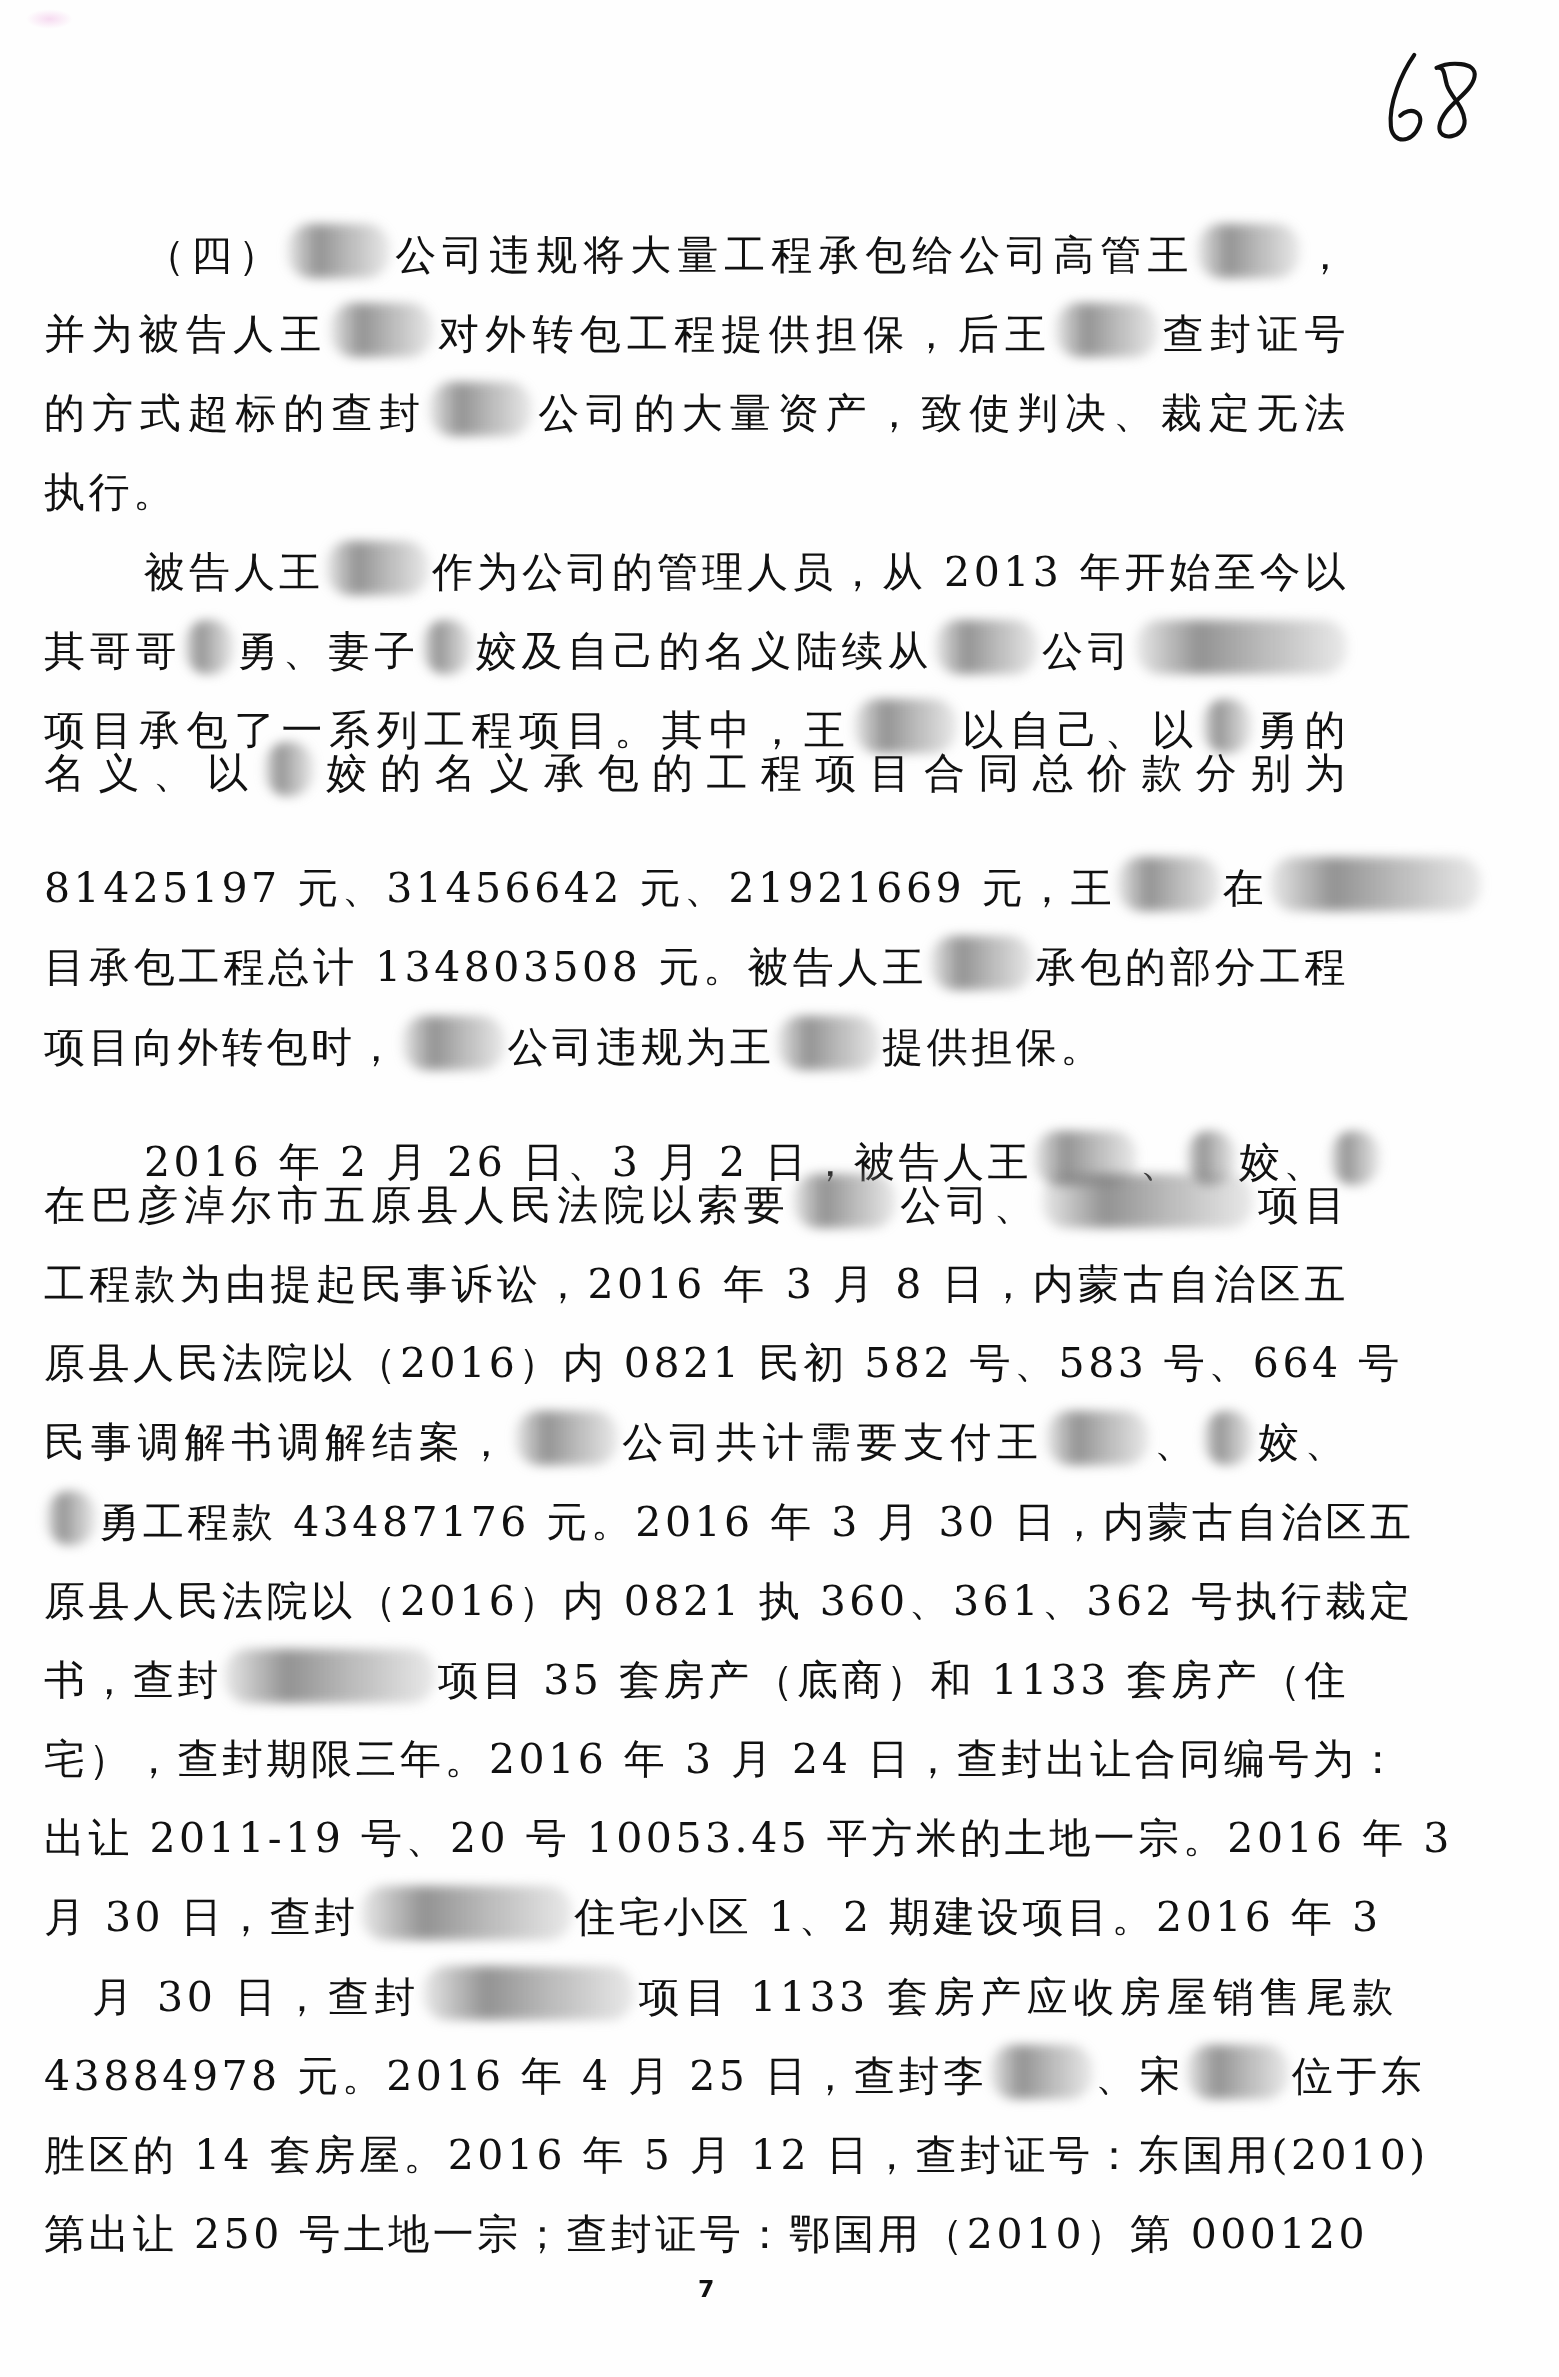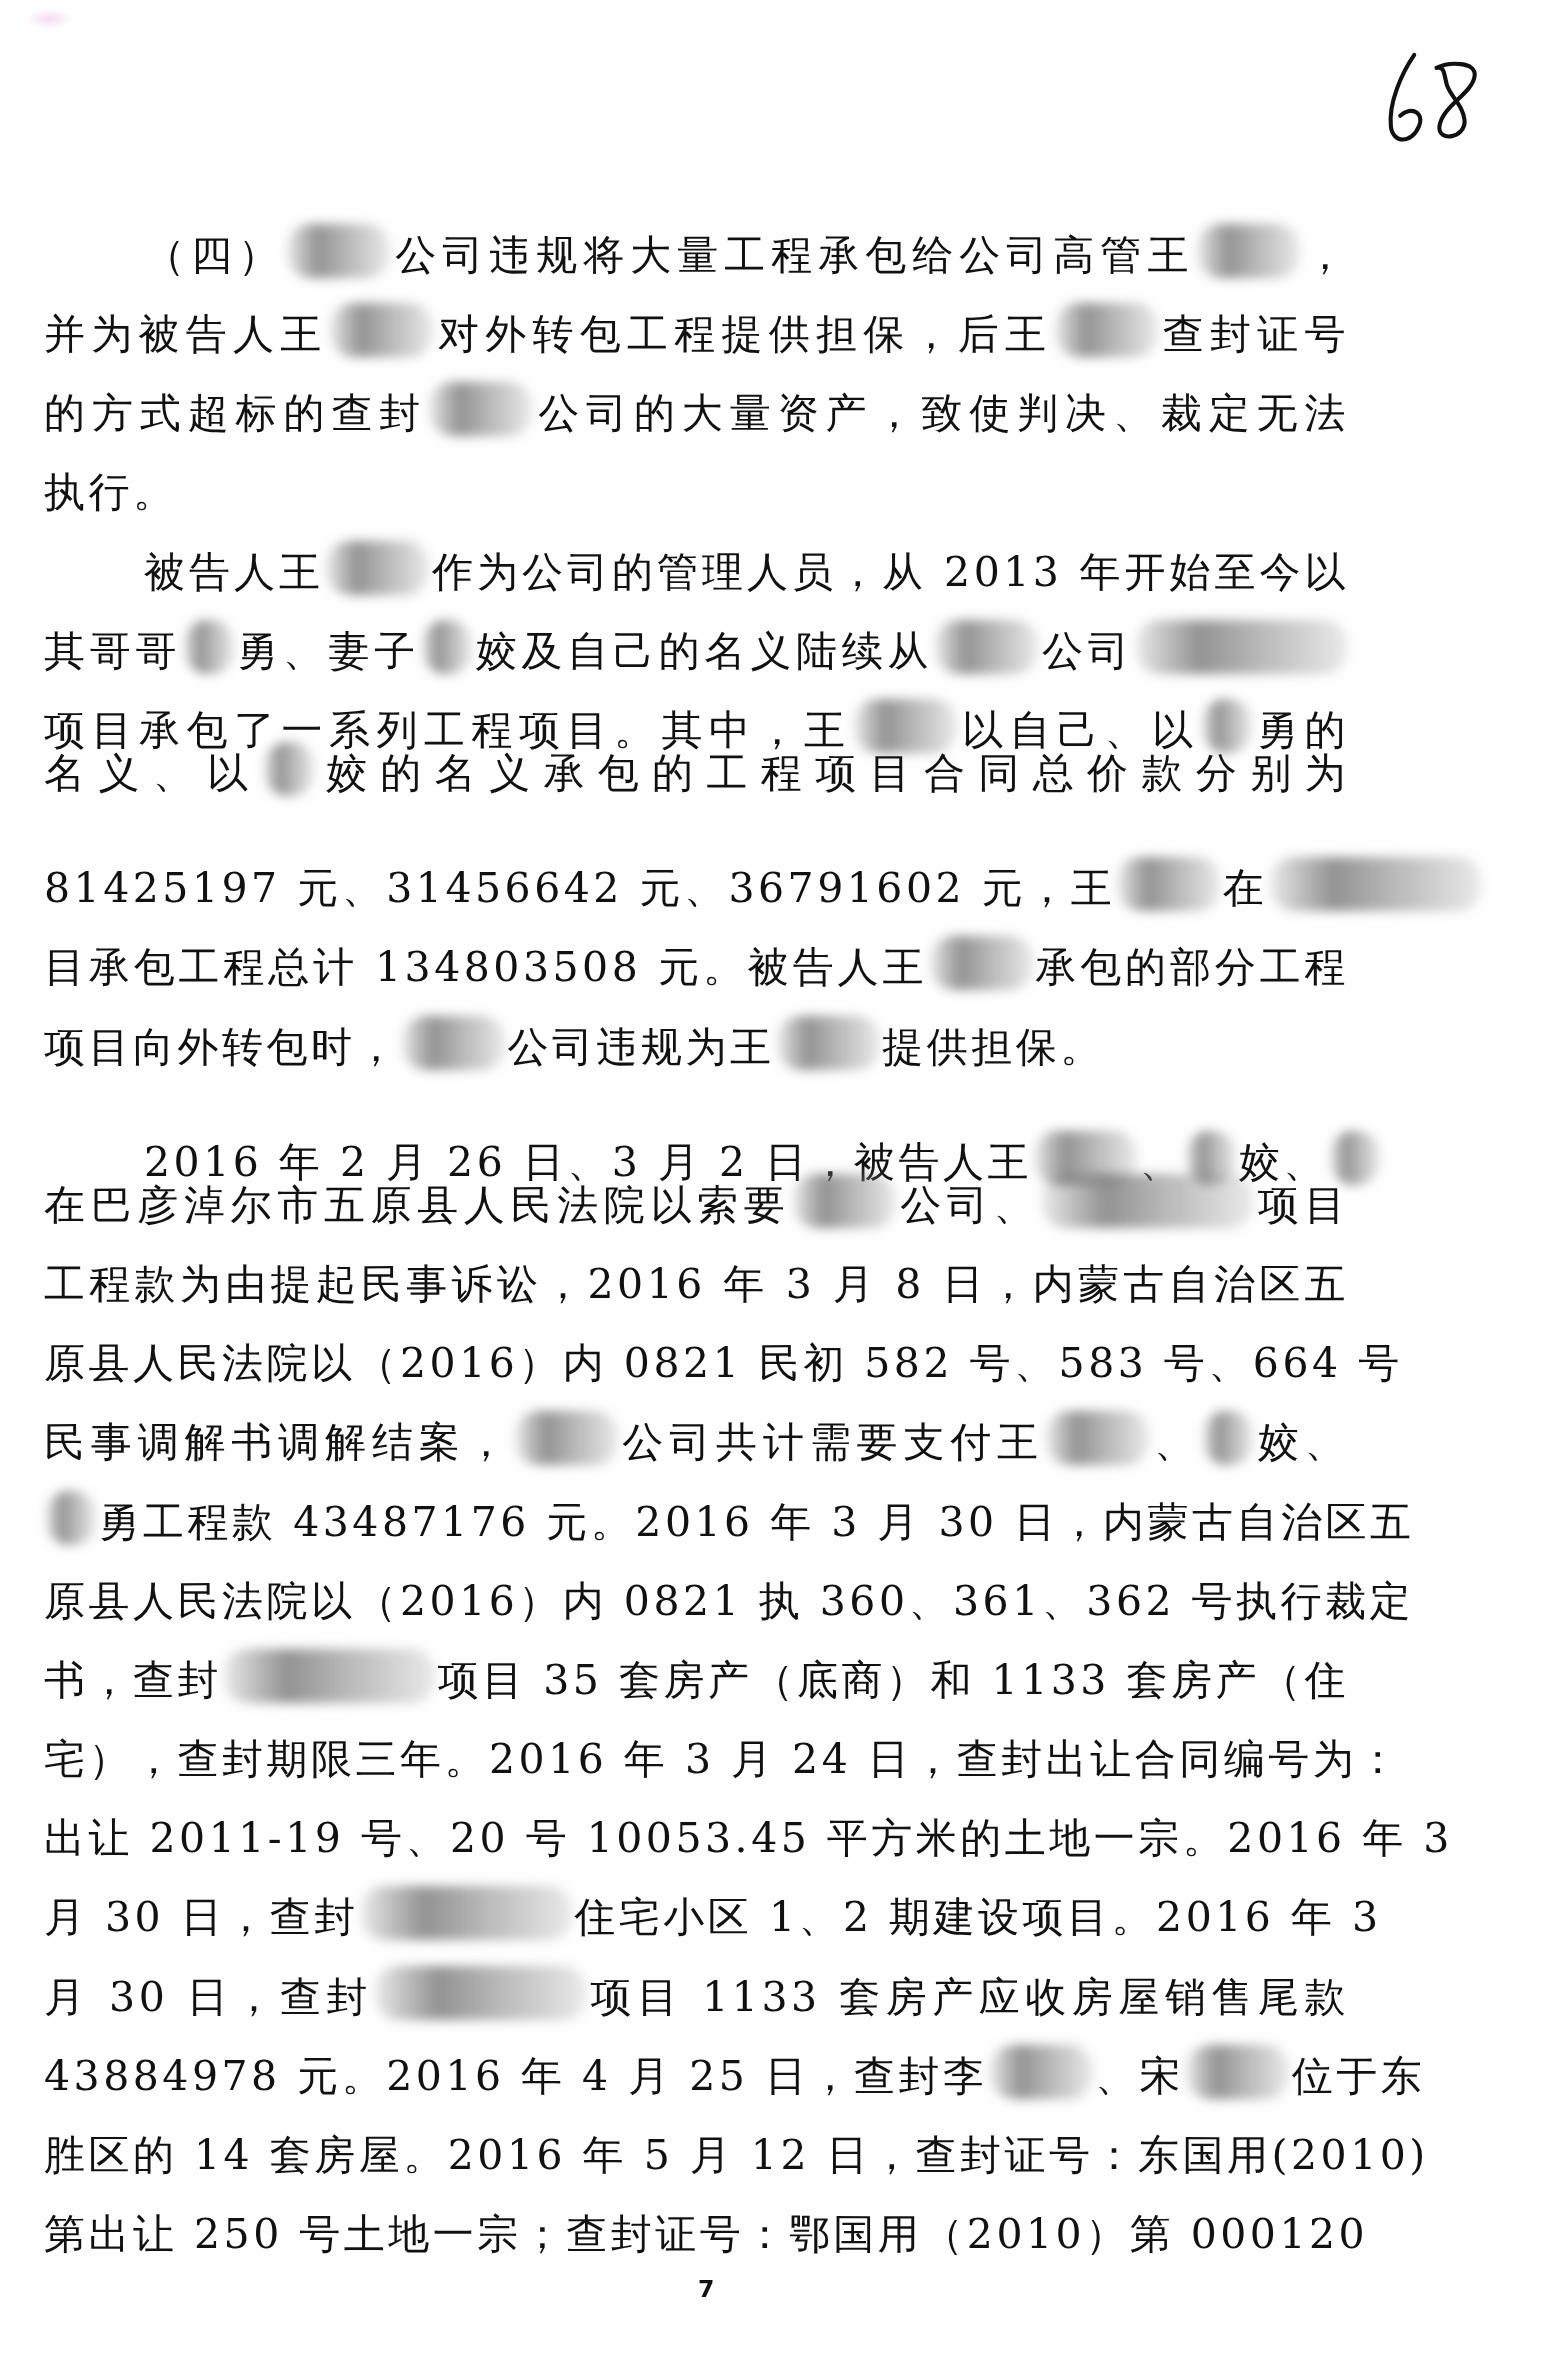--- a/index.html
+++ b/index.html
@@ -34,35 +34,35 @@
 
   <div id="lines">
       <div class="line indent" style="top: 223px;"><span>（四）</span><span class="redact r2"></span><span>公司违规将大量工程承包给公司高管王</span><span class="redact r2"></span><span>，</span></div>
       <div class="line" style="top: 302px;"><span>并为被告人王</span><span class="redact r2"></span><span>对外转包工程提供担保，后王</span><span class="redact r2"></span><span>查封证号</span></div>
       <div class="line" style="top: 381px;"><span>的方式超标的查封</span><span class="redact r2"></span><span>公司的大量资产，致使判决、裁定无法</span></div>
       <div class="line last" style="top: 460px;"><span>执行。</span></div>
       <div class="line indent" style="top: 540px;"><span>被告人王</span><span class="redact r2"></span><span>作为公司的管理人员，从 2013 年开始至今以</span></div>
       <div class="line" style="top: 619px;"><span>其哥哥</span><span class="redact r1"></span><span>勇、妻子</span><span class="redact r1"></span><span>姣及自己的名义陆续从</span><span class="redact r2"></span><span>公司</span><span class="redact r4"></span></div>
       <div class="line" style="top: 698px;"><span>项目承包了一系列工程项目。其中，王</span><span class="redact r2"></span><span>以自己、以</span><span class="redact r1"></span><span>勇的</span></div>
       <div class="line" style="top: 741px;"><span>名义、以</span><span class="redact r1"></span><span>姣的名义承包的工程项目合同总价款分别为</span></div>
-      <div class="line" style="top: 856px;"><span>81425197 元、31456642 元、36791602 元，王</span><span class="redact r2"></span><span>在</span><span class="redact r4"></span></div>
+      <div class="line" style="top: 856px;"><span>81425197 元、31456642 元、21921669 元，王</span><span class="redact r2"></span><span>在</span><span class="redact r4"></span></div>
       <div class="line" style="top: 935px;"><span>目承包工程总计 134803508 元。被告人王</span><span class="redact r2"></span><span>承包的部分工程</span></div>
       <div class="line last" style="top: 1015px;"><span>项目向外转包时，</span><span class="redact r2"></span><span>公司违规为王</span><span class="redact r2"></span><span>提供担保。</span></div>
       <div class="line indent" style="top: 1094px; margin-top: 36px;"><span>2016 年 2 月 26 日、3 月 2 日，被告人王</span><span class="redact r2"></span><span>、</span><span class="redact r1"></span><span>姣、</span><span class="redact r1"></span></div>
       <div class="line" style="top: 1173px;"><span>在巴彦淖尔市五原县人民法院以索要</span><span class="redact r2"></span><span>公司、</span><span class="redact r4"></span><span>项目</span></div>
       <div class="line" style="top: 1252px;"><span>工程款为由提起民事诉讼，2016 年 3 月 8 日，内蒙古自治区五</span></div>
       <div class="line" style="top: 1331px;"><span>原县人民法院以（2016）内 0821 民初 582 号、583 号、664 号</span></div>
       <div class="line" style="top: 1410px;"><span>民事调解书调解结案，</span><span class="redact r2"></span><span>公司共计需要支付王</span><span class="redact r2"></span><span>、</span><span class="redact r1"></span><span>姣、</span></div>
       <div class="line" style="top: 1490px;"><span class="redact r1"></span><span>勇工程款 43487176 元。2016 年 3 月 30 日，内蒙古自治区五</span></div>
       <div class="line" style="top: 1569px;"><span>原县人民法院以（2016）内 0821 执 360、361、362 号执行裁定</span></div>
       <div class="line" style="top: 1648px;"><span>书，查封</span><span class="redact r4"></span><span>项目 35 套房产（底商）和 1133 套房产（住</span></div>
       <div class="line" style="top: 1727px;"><span>宅），查封期限三年。2016 年 3 月 24 日，查封出让合同编号为：</span></div>
       <div class="line" style="top: 1806px;"><span>出让 2011-19 号、20 号 10053.45 平方米的土地一宗。2016 年 3</span></div>
       <div class="line" style="top: 1885px;"><span>月 30 日，查封</span><span class="redact r4"></span><span>住宅小区 1、2 期建设项目。2016 年 3</span></div>
-      <div class="line" style="top: 1965px;"><span>月 30 日，查封</span><span class="redact r4"></span><span>项目 1133 套房产应收房屋销售尾款</span></div>
+      <div class="line" style="top: 1965px; margin-left: 48px;"><span>月 30 日，查封</span><span class="redact r4"></span><span>项目 1133 套房产应收房屋销售尾款</span></div>
       <div class="line" style="top: 2044px;"><span>43884978 元。2016 年 4 月 25 日，查封李</span><span class="redact r2"></span><span>、宋</span><span class="redact r2"></span><span>位于东</span></div>
       <div class="line" style="top: 2123px;"><span>胜区的 14 套房屋。2016 年 5 月 12 日，查封证号：东国用(2010)</span></div>
       <div class="line" style="top: 2202px;"><span>第出让 250 号土地一宗；查封证号：鄂国用（2010）第 000120</span></div>
     </div>
 
   <div class="page-number">7</div>
 </div>
 
 
 </body></html>

